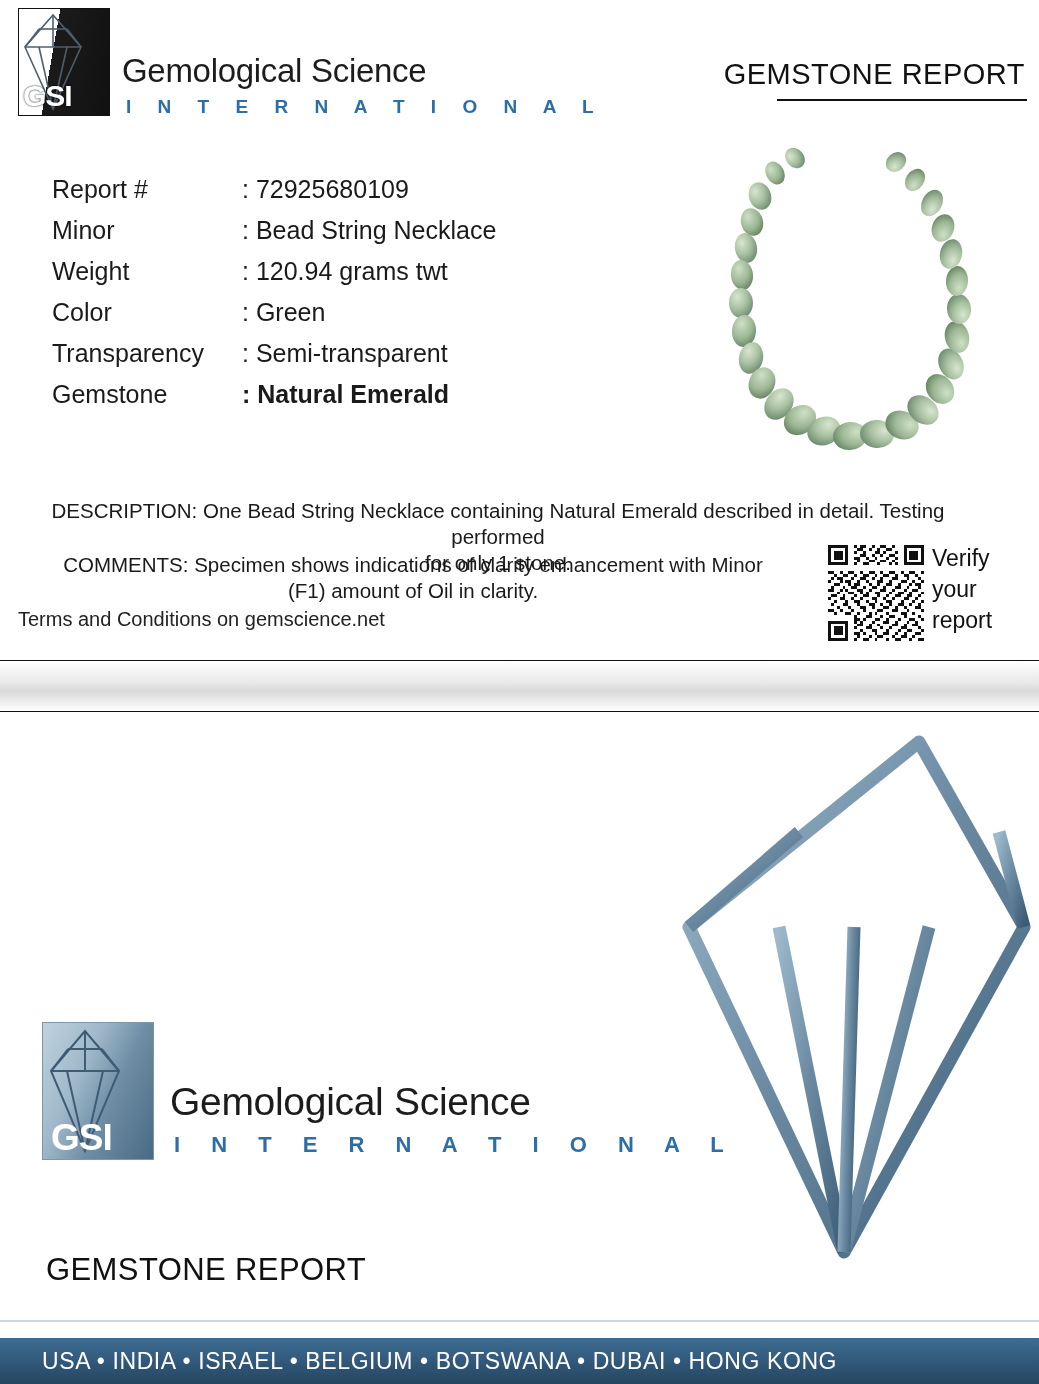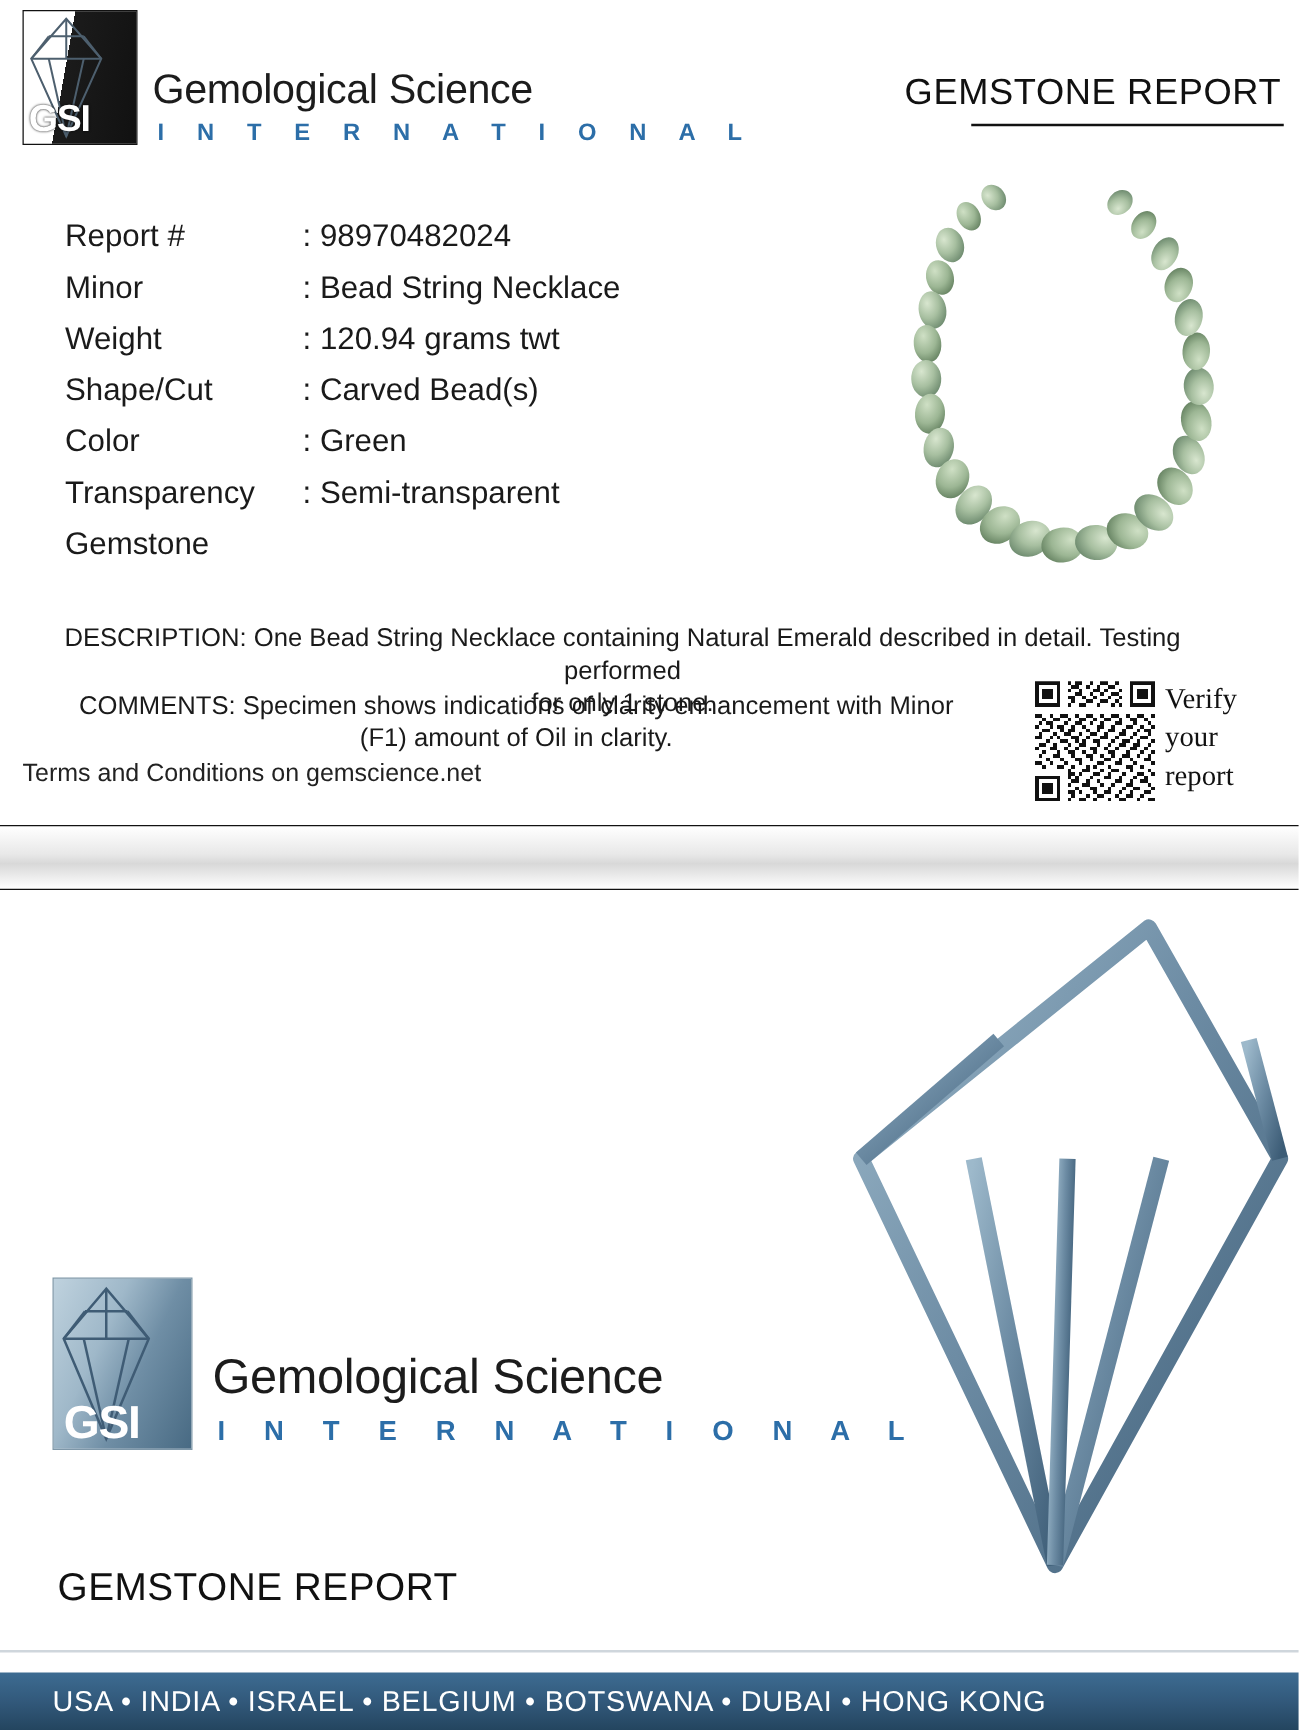--- a/index.html
+++ b/index.html
@@ -152,21 +152,21 @@
   .qr-img {
     position: absolute; left: 0; top: 0;
     width: 96px; height: 96px;
   }
   .qr-caption {
     position: absolute;
     left: 104px; top: -2px;
     font-size: 23px;
     line-height: 31px;
     color: #111;
-    font-family: Liberation Serif, serif;
+    font-family: Liberation Sans, sans-serif;
   }
 
   
   .band-grey {
     position: absolute;
     left: 0; top: 660px;
     width: 1039px; height: 52px;
     background: linear-gradient(180deg, #ffffff 0%, #e8e8e8 45%, #d8d8d8 60%, #ffffff 100%);
     border-top: 1px solid #111;
     border-bottom: 1px solid #111;
@@ -284,44 +284,41 @@
       <div class="logo-text-sub">I N T E R N A T I O N A L</div>
     </div>
 
     <div class="report-title">GEMSTONE REPORT</div>
     <div class="report-title-rule"></div>
   </div>
 
   <div class="details">
     <div class="detail-row">
       <span class="detail-label">Report #</span>
-      <span class="detail-value">:&nbsp;<span>98970482024</span></span>
+      <span class="detail-value">:&nbsp;<span>72925680109</span></span>
     </div>
     <div class="detail-row">
       <span class="detail-label">Minor</span>
       <span class="detail-value">:&nbsp;<span>Bead String Necklace</span></span>
     </div>
     <div class="detail-row">
       <span class="detail-label">Weight</span>
       <span class="detail-value">:&nbsp;<span>120.94 grams twt</span></span>
     </div>
     <div class="detail-row">
-      <span class="detail-label">Shape/Cut</span>
-      <span class="detail-value">:&nbsp;<span>Carved Bead(s)</span></span>
-    </div>
-    <div class="detail-row">
       <span class="detail-label">Color</span>
       <span class="detail-value">:&nbsp;<span>Green</span></span>
     </div>
     <div class="detail-row">
       <span class="detail-label">Transparency</span>
       <span class="detail-value">:&nbsp;<span>Semi-transparent</span></span>
     </div>
     <div class="detail-row">
       <span class="detail-label">Gemstone</span>
+      <span class="detail-value strong">:&nbsp;<span>Natural Emerald</span></span>
     </div>
   </div>
 
   <div class="gem-photo">
     <svg viewBox="0 0 320 340" width="320" height="340">
       <defs>
         <radialGradient id="beadA" cx="35%" cy="30%" r="75%">
           <stop offset="0%" stop-color="#d8e6cf"></stop>
           <stop offset="55%" stop-color="#a7bfa0"></stop>
           <stop offset="100%" stop-color="#6f8c70"></stop>

